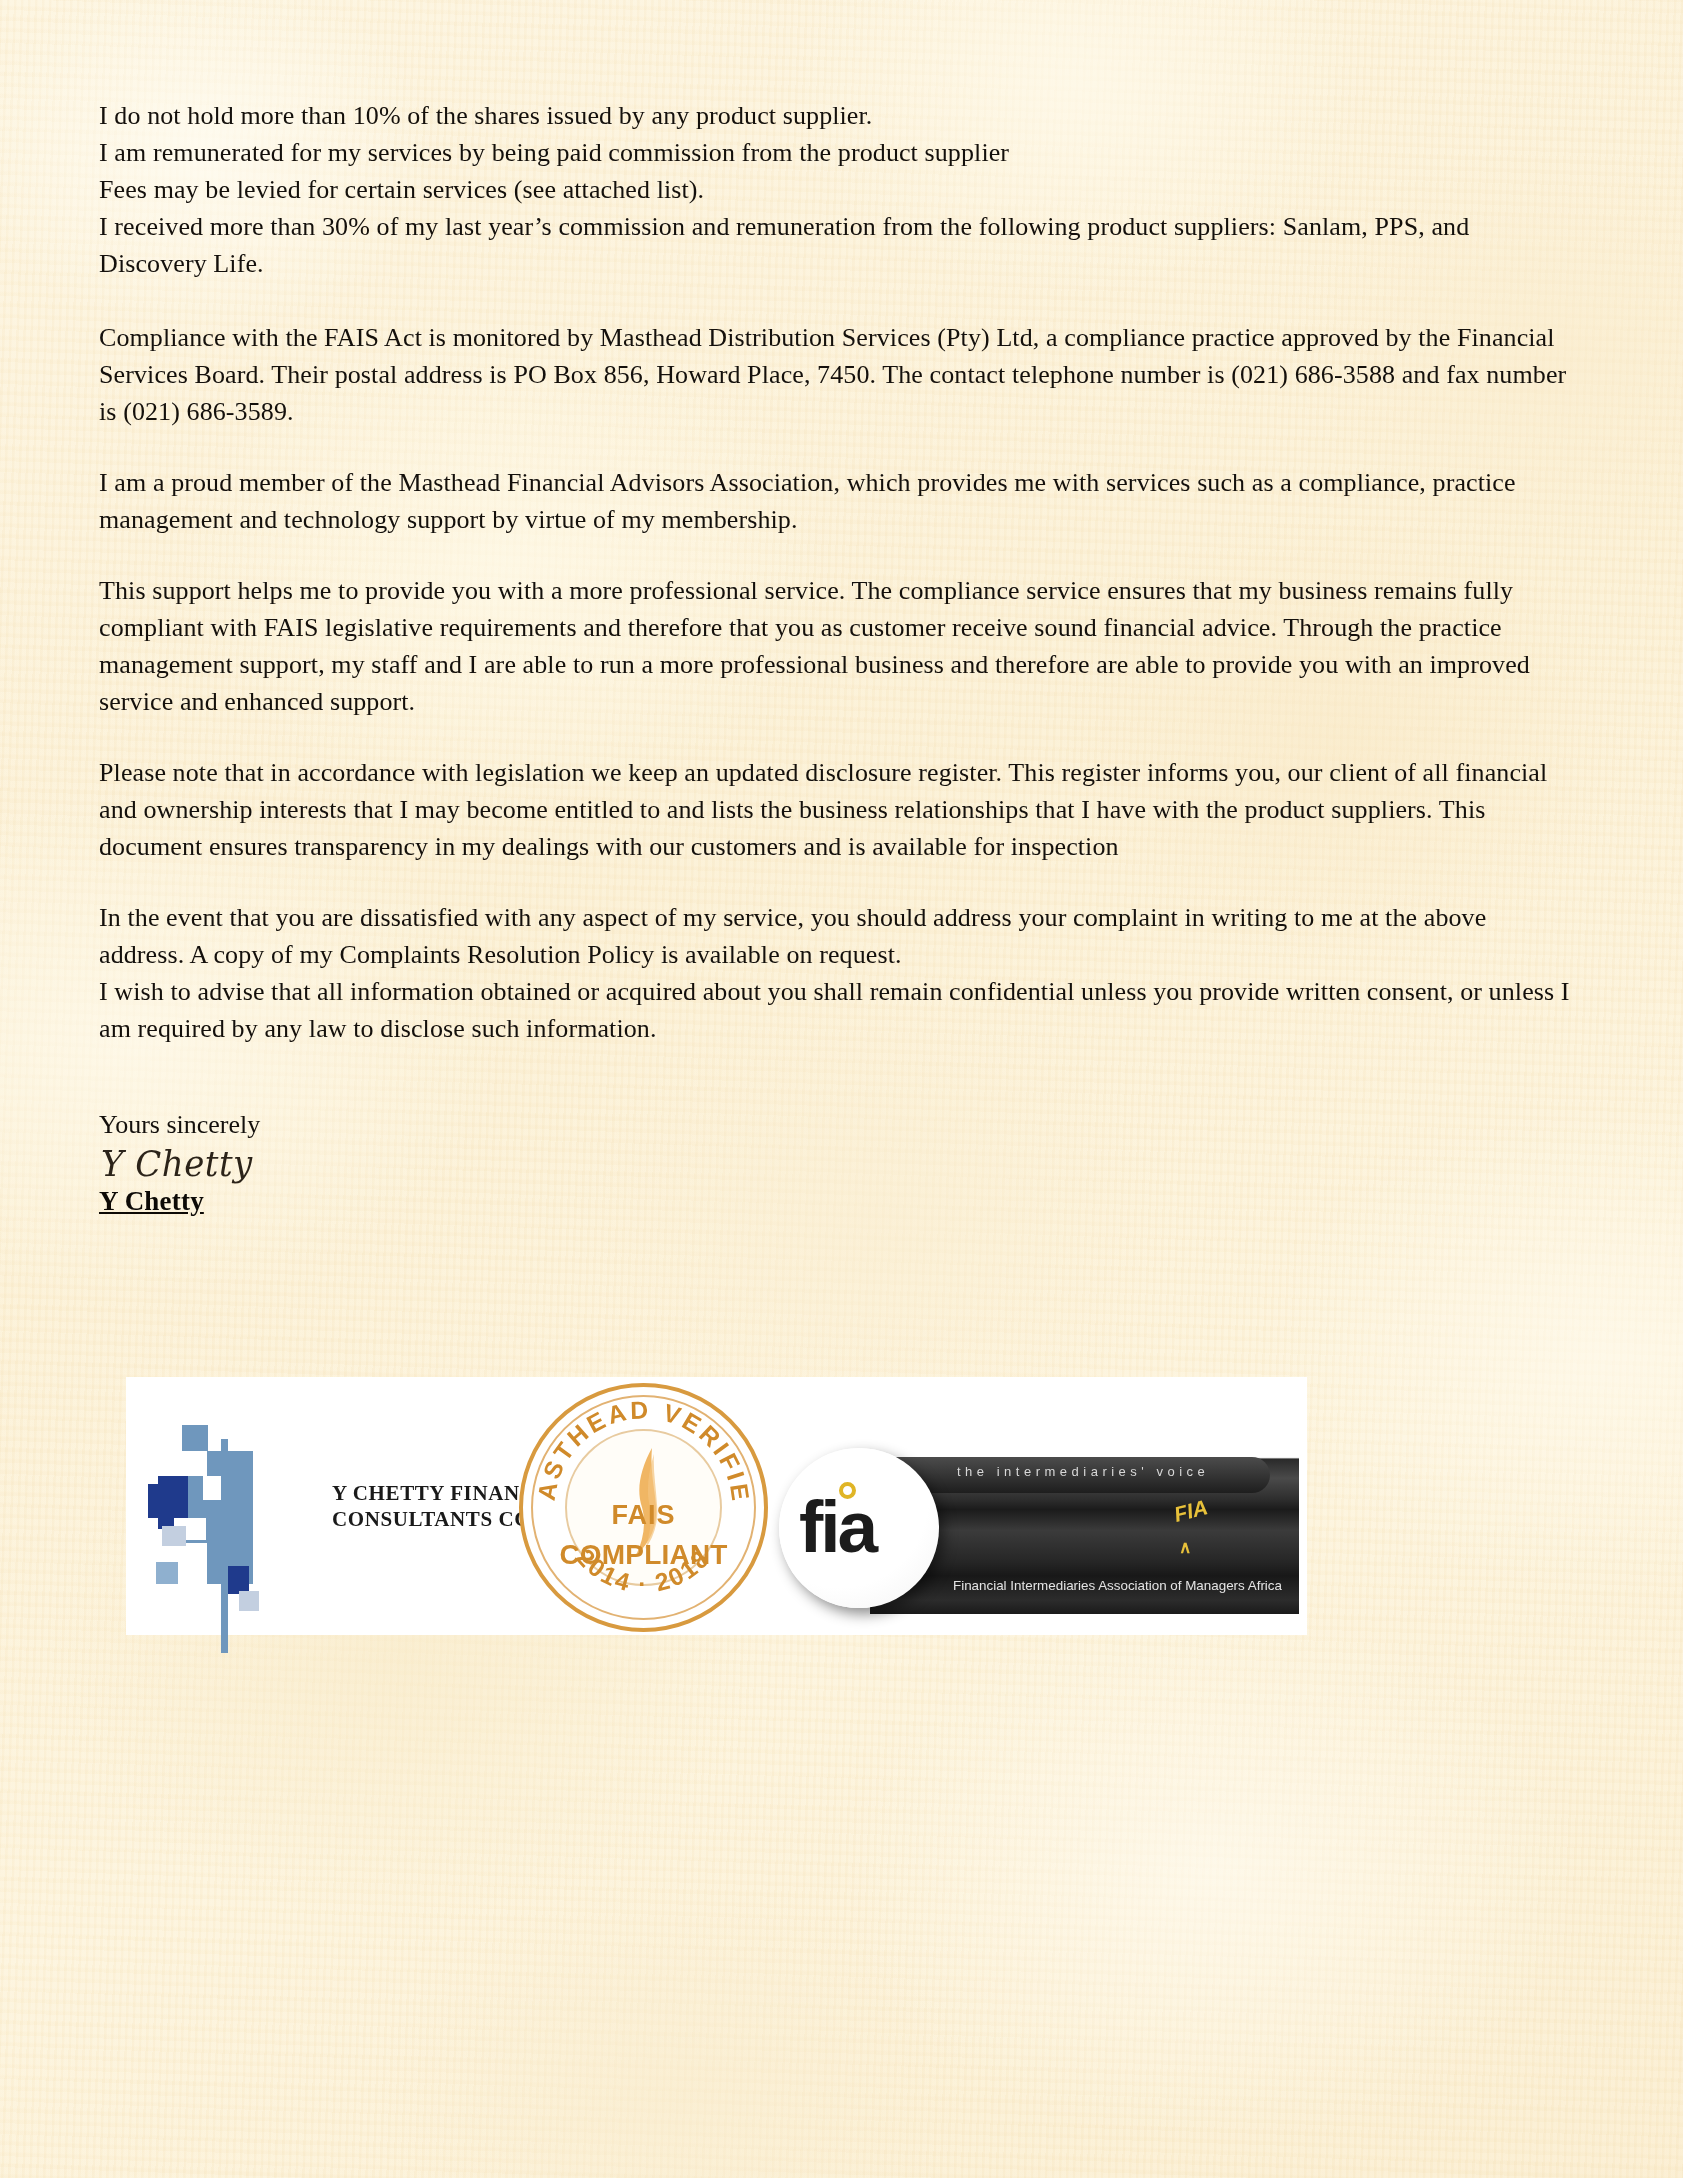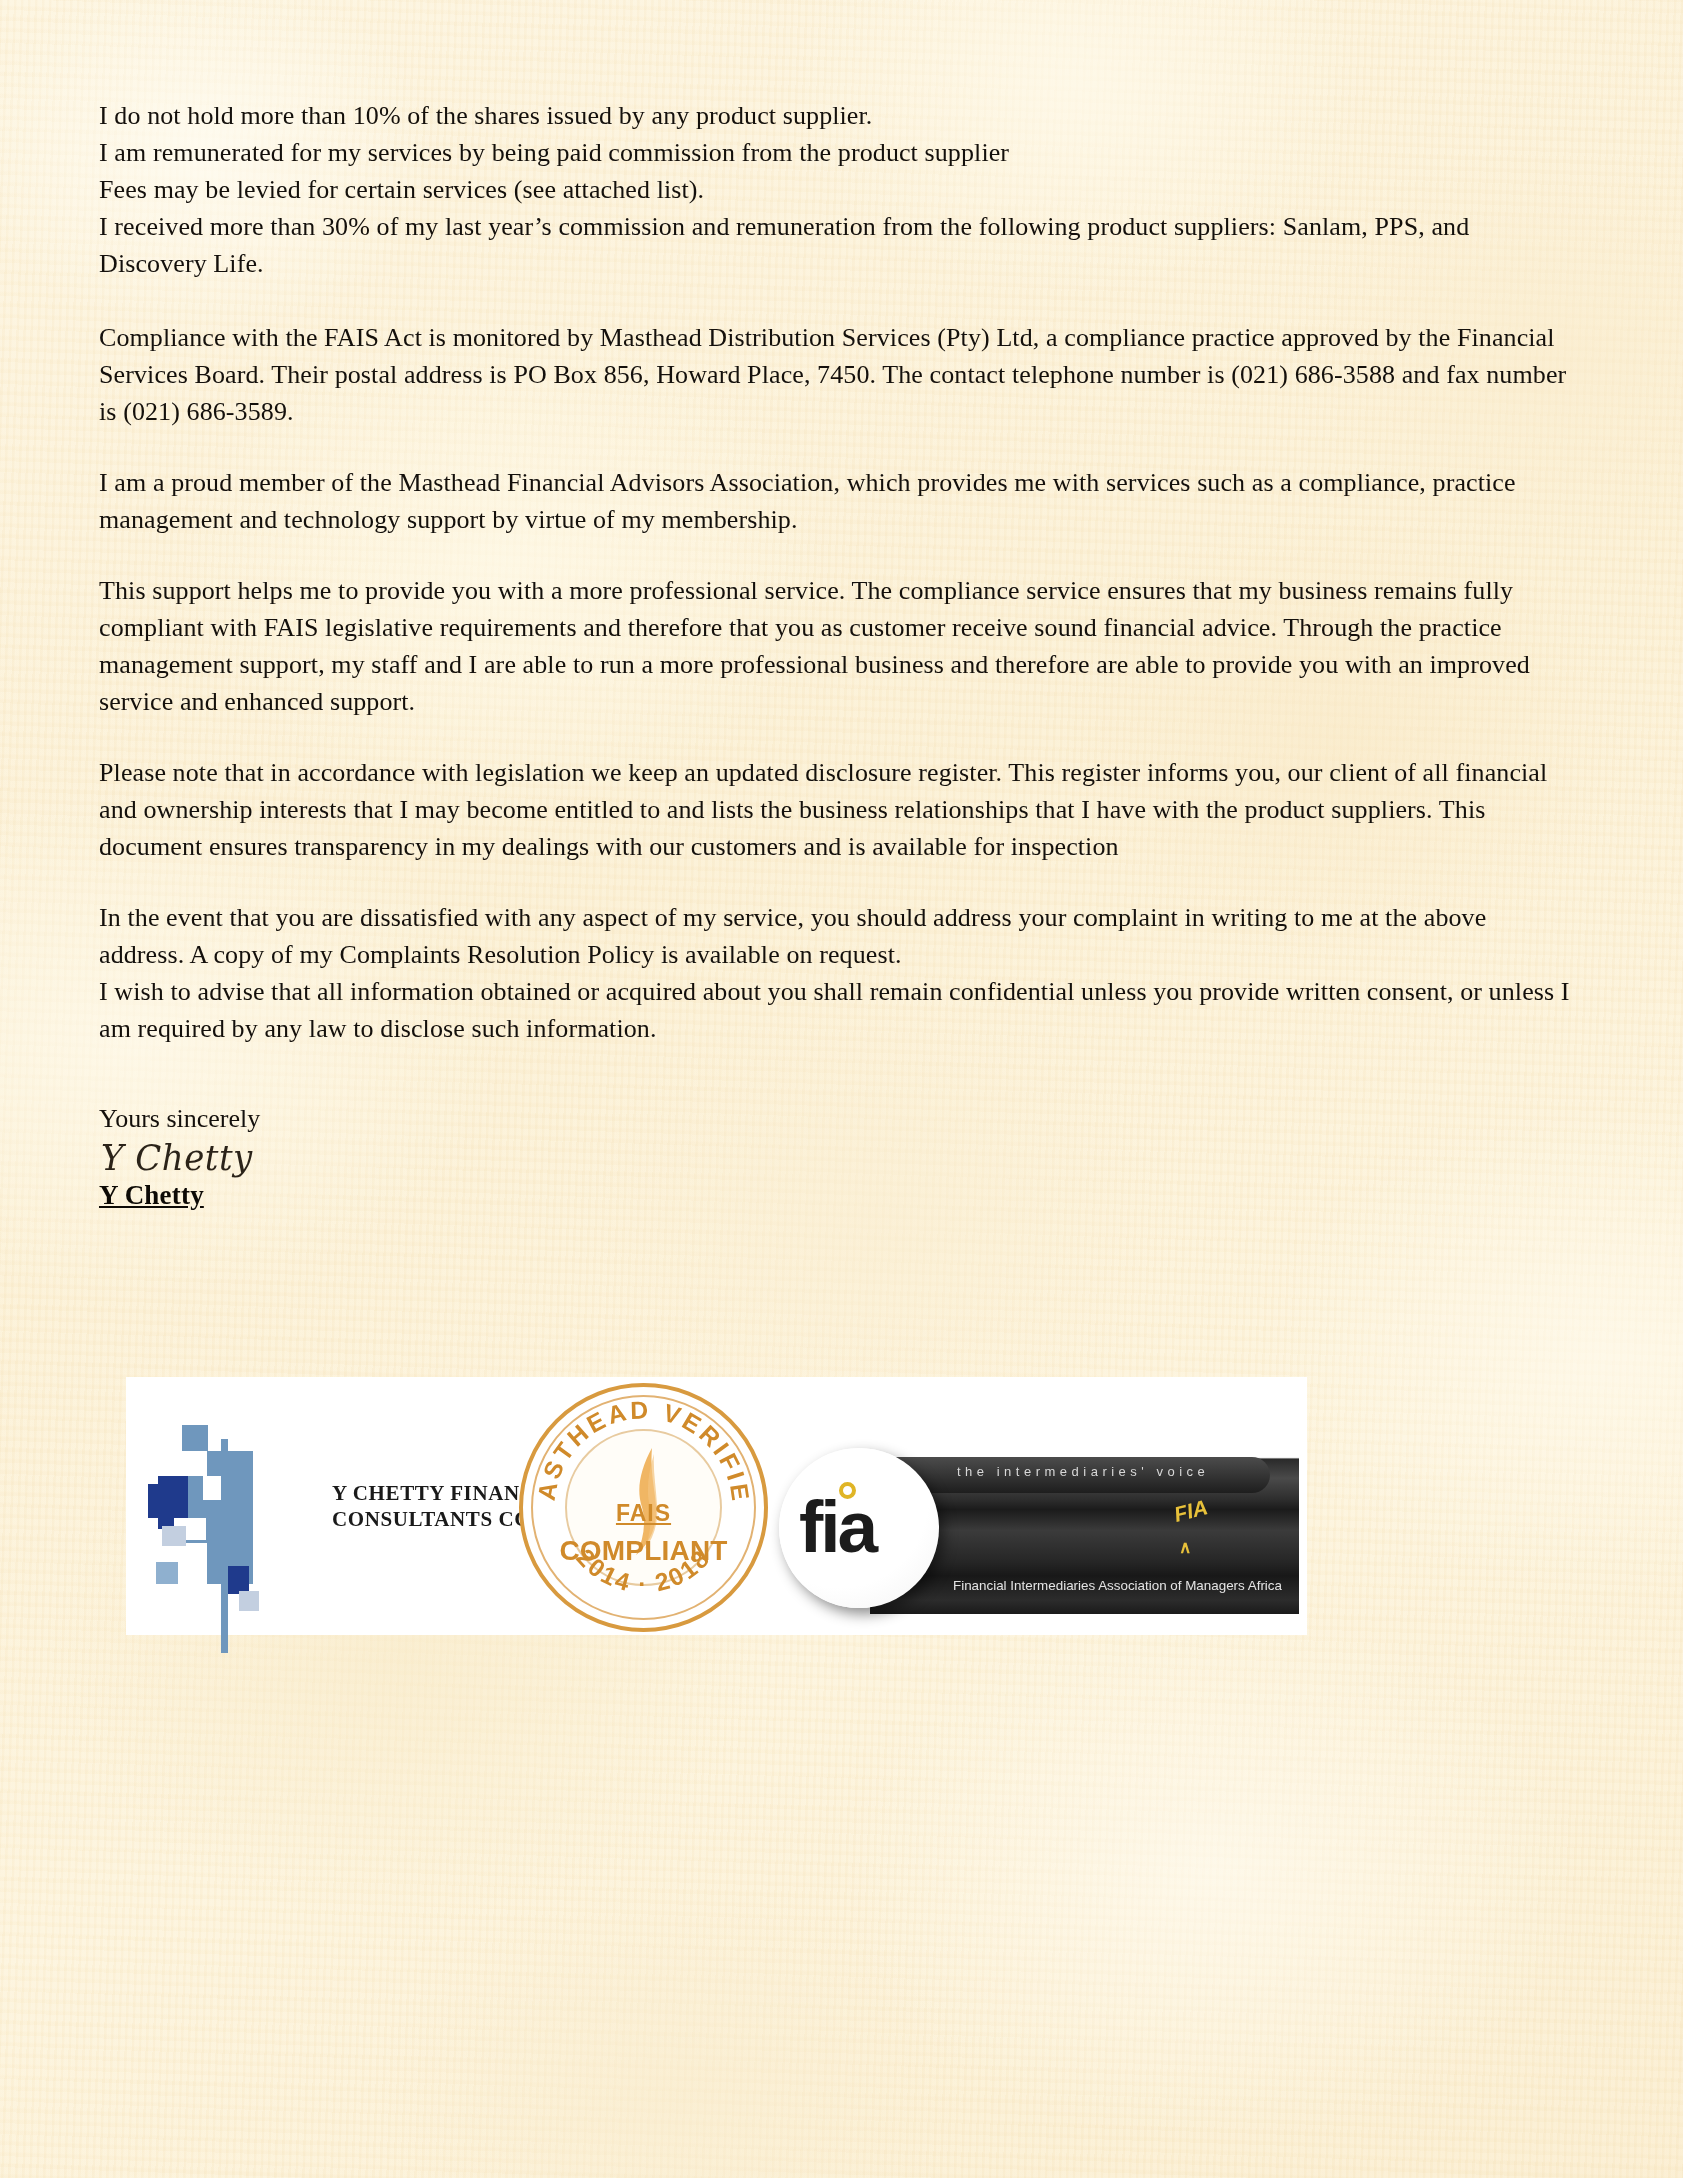--- a/index.html
+++ b/index.html
@@ -51,21 +51,21 @@
     margin: 0 14px 34px 0;
     letter-spacing: 0.1px;
     text-rendering: optimizeLegibility;
   }
   .para.tight { margin-bottom: 0; }
   .para:last-child { margin-bottom: 0; }
 
   .block-lines .line { display: block; }
 
   
-  .sig-area { margin-top: 16px; }
+  .sig-area { margin-top: 22px; }
   .sig-closing {
     font-size: 26px;
     line-height: 37px;
     color: #14100c;
   }
   .sig-script {
     font-family: "DejaVu Serif", "Liberation Serif", serif;
     font-style: italic;
     font-size: 34px;
     line-height: 40px;
@@ -154,21 +154,21 @@
   .seal-center {
     position: absolute;
     left: 0; right: 0; top: 119px;
     text-align: center;
     font-family: "Liberation Sans", sans-serif;
     font-weight: bold;
     color: #d08a2a;
     line-height: 1;
     pointer-events: none;
   }
-  .seal-center .l1 { font-size: 23px; letter-spacing: 1px; display:block;text-decoration:underline; }
+  .seal-center .l1 { font-size: 27px; letter-spacing: 1px; display:block; }
   .seal-center .l2 { font-size: 28px; letter-spacing: 0.2px; display:block; margin-top: 12px; }
   .seal-flame {
     position: absolute;
     left: 111px; top: 61px;
     width: 34px; height: 119px;
     pointer-events: none;
   }
 
   
   .fia {

